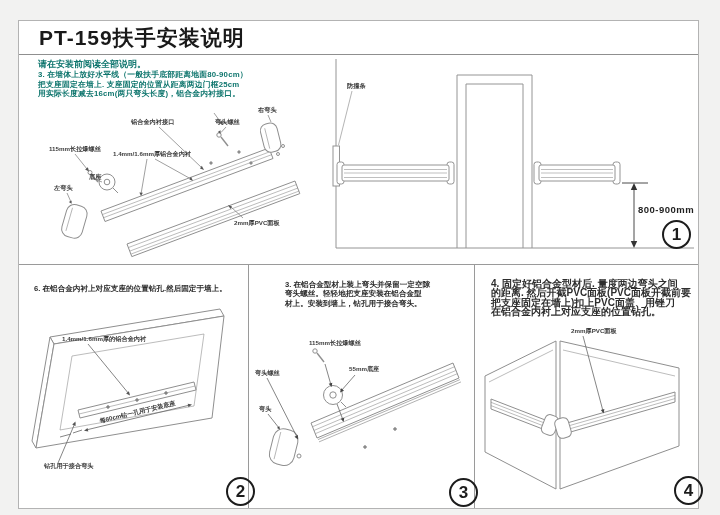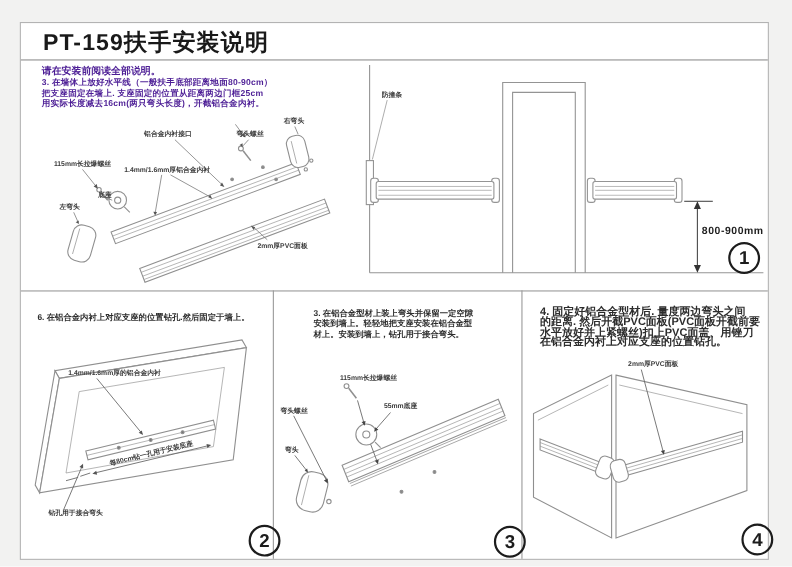--- a/index.html
+++ b/index.html
@@ -16,21 +16,21 @@
   .abs{position:absolute;}
   .title{
     left:20px;top:3px;font-size:21px;font-weight:bold;color:#191919;
     letter-spacing:1px;white-space:nowrap;
   }
   .title-rule{left:0;top:33px;width:679px;height:1px;background:#8f8f8f;}
   .hdiv{left:0;top:243px;width:679px;height:1px;background:#9a9a9a;}
   .vdiv{top:243px;width:1px;height:244px;background:#9a9a9a;}
   .v1{left:229px;}
   .v2{left:455px;}
-  .intro{left:19px;top:38px;color:#4c1d95;}
+  .intro{left:19px;top:38px;color:#0f766e;}
   .intro-head{font-size:9px;font-weight:bold;line-height:11px;}
   .step-line{font-size:7.8px;font-weight:bold;line-height:9.7px;letter-spacing:.2px;white-space:nowrap;}
   .ptext{color:#2d2d2d;font-weight:bold;white-space:nowrap;}
   .p2text{left:15px;top:263px;font-size:7.6px;}
   .p3text{left:266px;top:259px;font-size:7.6px;line-height:9.4px;}
   .p4text{left:472px;top:258px;font-size:10px;line-height:9.4px;}
   .num{
     width:25px;height:25px;border:2px solid #1c1c1c;border-radius:50%;
     text-align:center;line-height:25px;font-size:17px;font-weight:bold;color:#1c1c1c;
     background:transparent;
@@ -45,21 +45,21 @@
 
 <div class="page">
 
   <div class="abs title">PT-159扶手安装说明</div>
   <div class="abs title-rule"></div>
 
   <div class="abs intro">
     <div class="intro-head">请在安装前阅读全部说明。</div>
     <div class="step-line">3. 在墙体上放好水平线（一般扶手底部距离地面80-90cm）</div>
     <div class="step-line">把支座固定在墙上. 支座固定的位置从距离两边门框25cm</div>
-    <div class="step-line">用实际长度减去16cm(两只弯头长度)，开截铝合金内衬。</div>
+    <div class="step-line">用实际长度减去16cm(两只弯头长度)，铝合金内衬接口。</div>
   </div>
 
   <svg style="left:12px;top:78px;" width="280" height="167" viewBox="0 0 280 167">
     <g stroke="#8f8f8f" stroke-width="1" fill="#ffffff">
 
       <g>
         <polygon points="70,112 238,49 242,59.5 74,122.5"></polygon>
         <line x1="71.5" y1="115.5" x2="239.5" y2="52.5" stroke-width=".6"></line>
         <line x1="72.8" y1="118.6" x2="240.8" y2="55.6" stroke-width=".6"></line>
       </g>
@@ -214,21 +214,21 @@
       <polygon points="104,99.5 100.1,97.5 102.9,95.3"></polygon>
     </g>
     <text class="lb" x="36" y="45">1.4mm/1.6mm厚的铝合金内衬</text>
     <text class="lb" x="112" y="118" text-anchor="middle" transform="rotate(-13.5 112 118)">每80cm钻一孔用于安装底座</text>
     <text class="lb" x="18" y="172">钻孔用于接合弯头</text>
   </svg>
   <div class="abs num" style="left:207px;top:456px;">2</div>
 
   <div class="abs ptext p3text">
     <div>3. 在铝合金型材上装上弯头并保留一定空隙</div>
-    <div>安装到墙上。轻轻地把支座安装在铝合金型</div>
+    <div>弯头螺丝。轻轻地把支座安装在铝合金型</div>
     <div>材上。安装到墙上，钻孔用于接合弯头。</div>
   </div>
   <svg style="left:234px;top:280px;" width="215" height="185" viewBox="0 0 215 185">
     <g stroke="#8f8f8f" stroke-width="1" fill="#ffffff">
       <g>
         <polygon points="58,122 200,62 206,77 64,137"></polygon>
         <line x1="59.6" y1="125.7" x2="201.6" y2="65.7" stroke-width=".6"></line>
         <line x1="61.1" y1="129.4" x2="203.1" y2="69.4" stroke-width=".6"></line>
         <line x1="62.5" y1="132.6" x2="204.5" y2="72.6" stroke-width=".6"></line>
         <line x1="65" y1="138.6" x2="207" y2="78.6" stroke-width=".7"></line>
@@ -268,21 +268,21 @@
     <text class="lb" x="56" y="44">115mm长拉爆螺丝</text>
     <text class="lb" x="2" y="74">弯头螺丝</text>
     <text class="lb" x="96" y="70">55mm底座</text>
     <text class="lb" x="6" y="110">弯头</text>
   </svg>
   <div class="abs num" style="left:430px;top:457px;">3</div>
 
   <div class="abs ptext p4text">
     <div>4. 固定好铝合金型材后. 量度两边弯头之间</div>
     <div>的距离. 然后开截PVC面板(PVC面板开截前要</div>
-    <div>水平放好并上紧螺丝)扣上PVC面盖、用锉刀</div>
+    <div>把支座固定在墙上)扣上PVC面盖、用锉刀</div>
     <div>在铝合金内衬上对应支座的位置钻孔。</div>
   </div>
   <svg style="left:460px;top:298px;" width="215" height="185" viewBox="0 0 215 185">
     <g stroke="#8f8f8f" stroke-width="1" fill="#ffffff">
       <g>
         <polygon points="77,22 6,57 6,133 77,170"></polygon>
         <polygon points="81,22 200,49 200,127 81,170"></polygon>
         <line x1="74" y1="31" x2="10" y2="63" stroke-width=".6"></line>
         <line x1="84" y1="31" x2="196" y2="57" stroke-width=".6"></line>
       </g>

